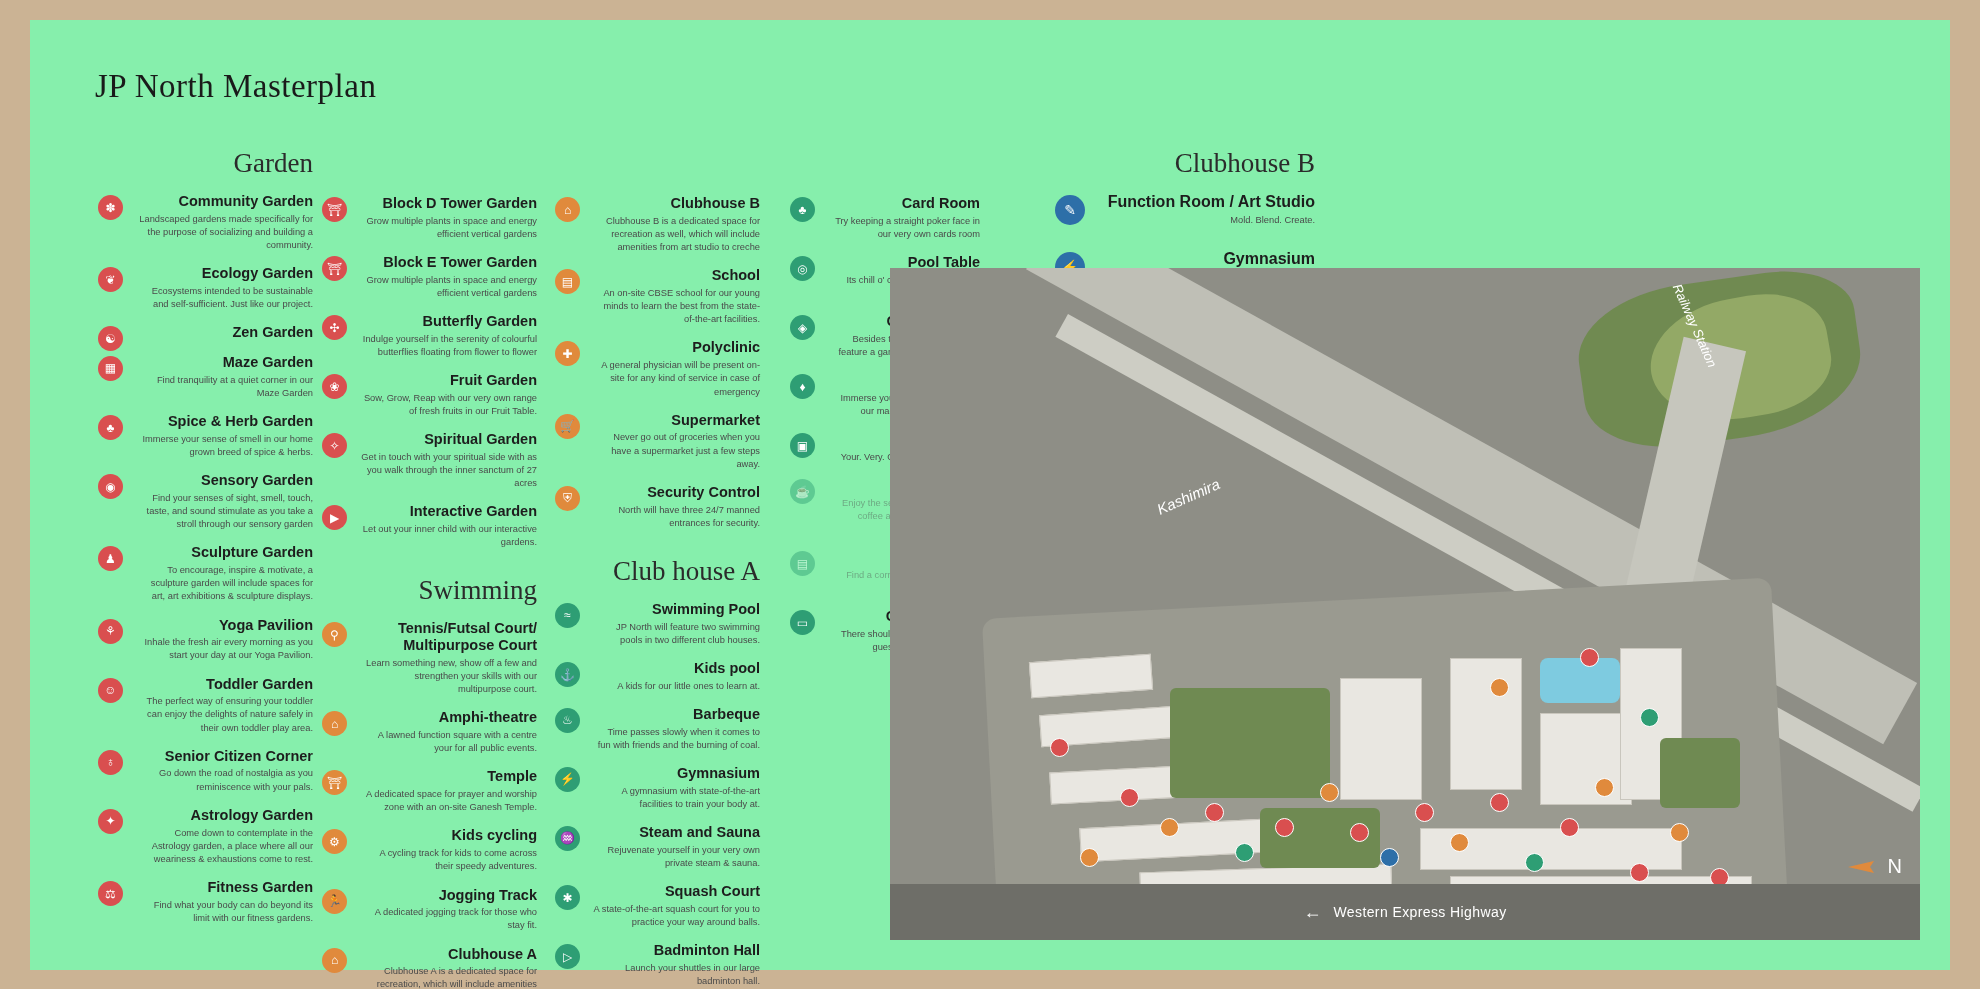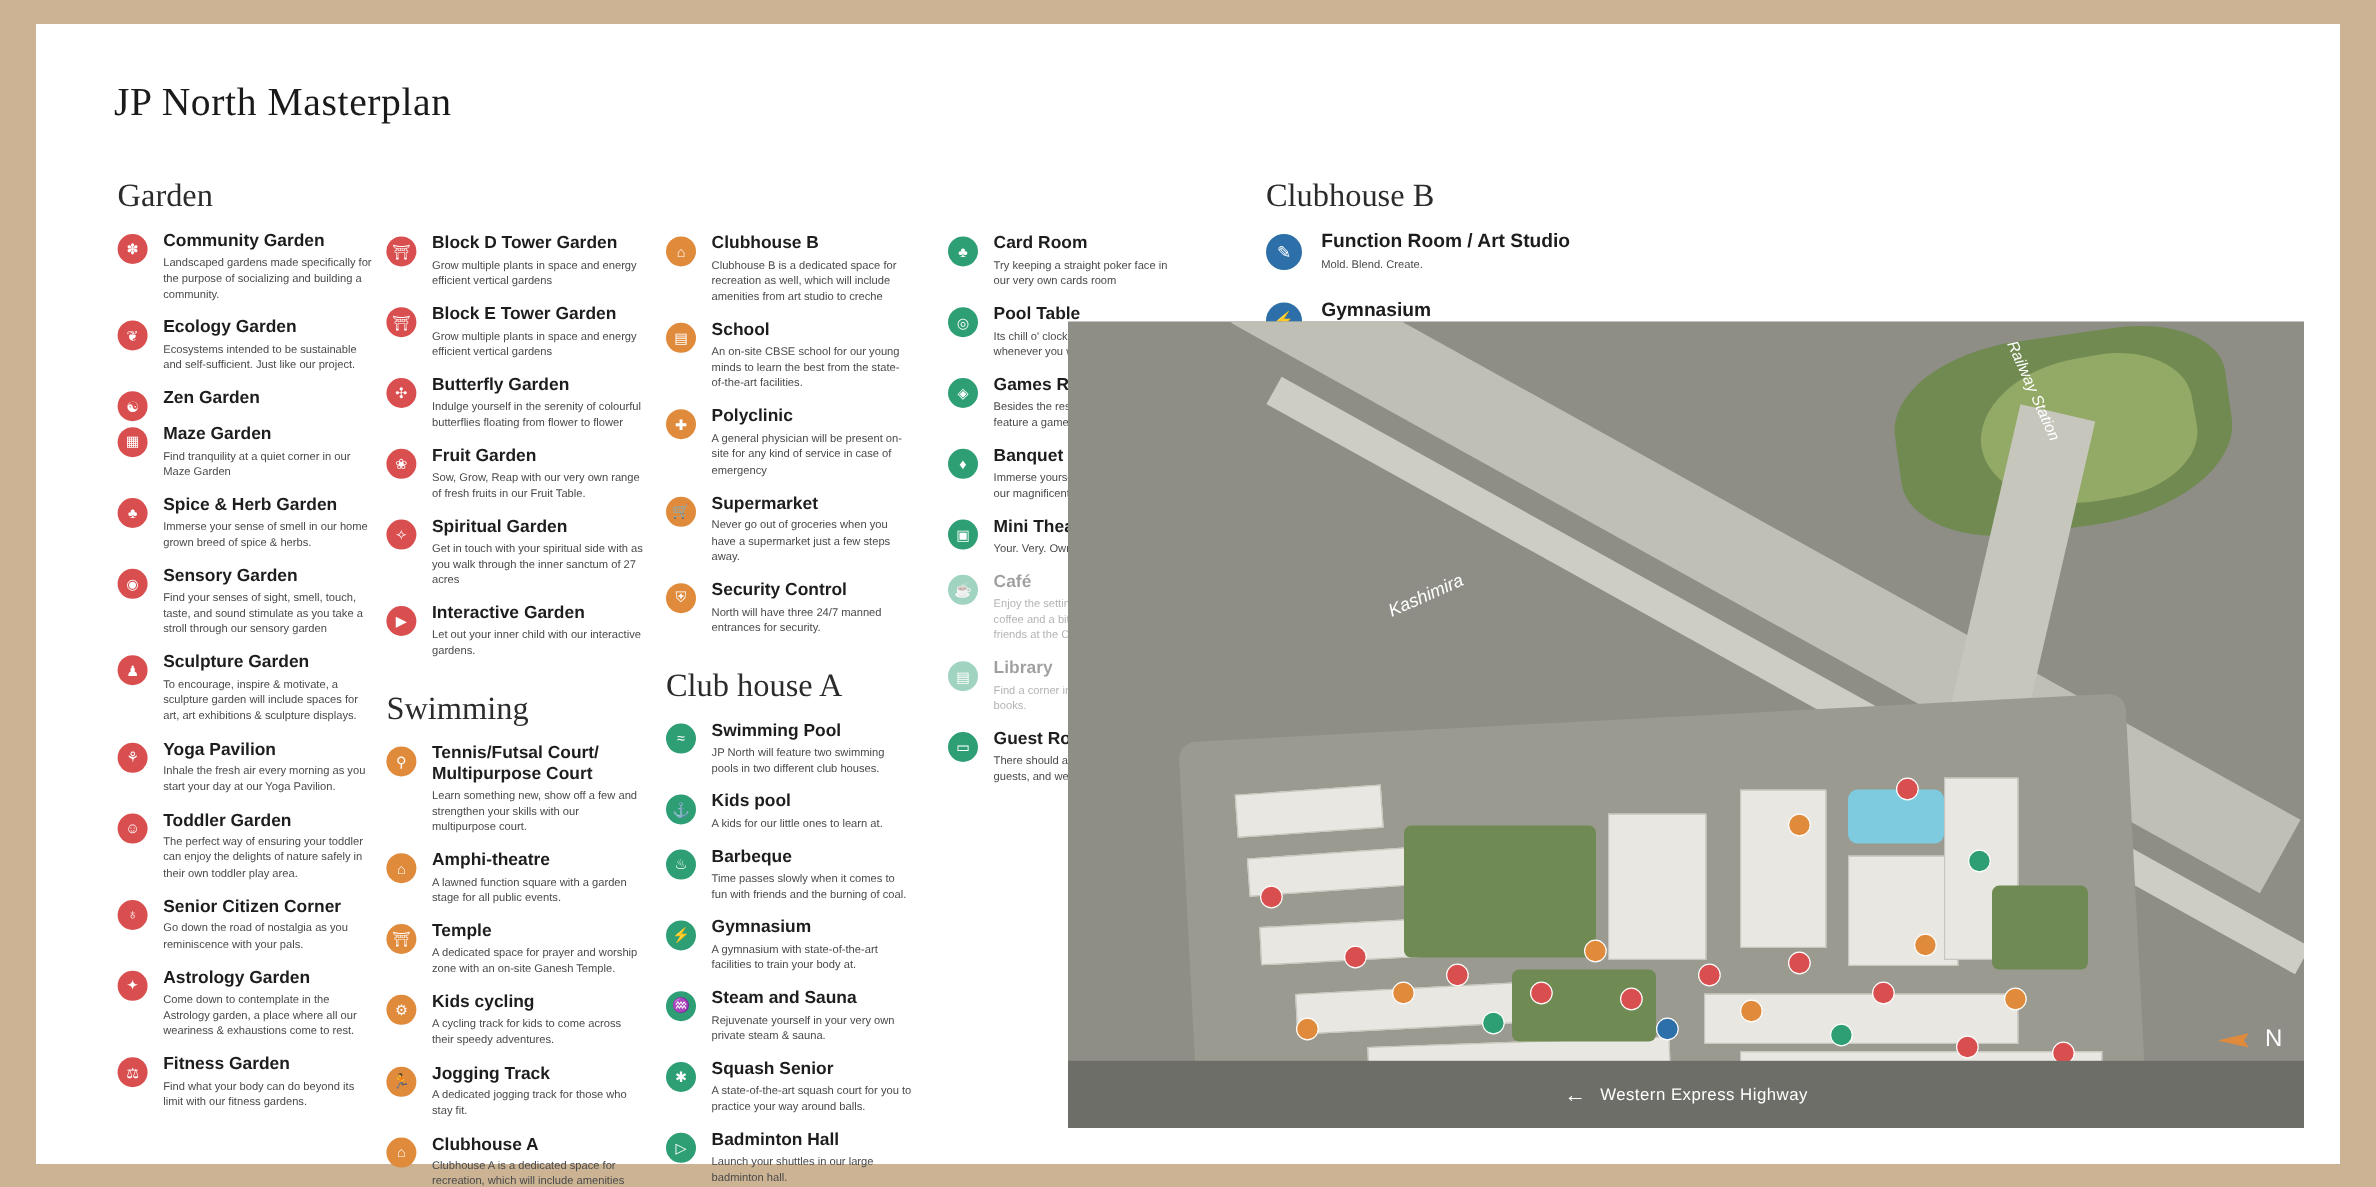--- a/index.html
+++ b/index.html
@@ -4,21 +4,22 @@
 <style>
   html,body{margin:0;padding:0;}
   body{
     width:1980px;height:989px;
     background:#cbb394;
     font-family:"Liberation Sans", sans-serif;
     overflow:hidden;
   }
   .page{
     position:absolute;left:30px;top:20px;width:1920px;height:950px;
-    background:#ffffff;
+    background:#86efac;
+    text-align:right;
   }
   .title{
     position:absolute;left:65px;top:48px;
     font-family:"Liberation Serif", serif;
     font-size:33px;letter-spacing:.5px;color:#1a1a1a;
   }
   .section-head{
     font-family:"Liberation Serif", serif;
     font-size:27px;color:#2b2b2b;font-weight:400;
     margin:0 0 14px 0;
@@ -217,21 +218,21 @@
       <div class="section-head">Swimming</div>
       <div id="amenities-list">
           <div class="item">
             <span class="ic" style="background: rgb(224, 138, 60);">⚲</span>
             <div class="nm">Tennis/Futsal Court/ Multipurpose Court</div>
             <div class="ds">Learn something new, show off a few and strengthen your skills with our multipurpose court.</div>
           </div>
           <div class="item">
             <span class="ic" style="background: rgb(224, 138, 60);">⌂</span>
             <div class="nm">Amphi-theatre</div>
-            <div class="ds">A lawned function square with a garden stage for all public events.</div>
+            <div class="ds">A lawned function square with a centre your for all public events.</div>
           </div>
           <div class="item">
             <span class="ic" style="background: rgb(224, 138, 60);">⛩</span>
             <div class="nm">Temple</div>
             <div class="ds">A dedicated space for prayer and worship zone with an on-site Ganesh Temple.</div>
           </div>
           <div class="item">
             <span class="ic" style="background: rgb(224, 138, 60);">⚙</span>
             <div class="nm">Kids cycling</div>
             <div class="ds">A cycling track for kids to come across their speedy adventures.</div>
@@ -301,21 +302,21 @@
             <div class="nm">Gymnasium</div>
             <div class="ds">A gymnasium with state-of-the-art facilities to train your body at.</div>
           </div>
           <div class="item">
             <span class="ic" style="background: rgb(46, 158, 116);">♒</span>
             <div class="nm">Steam and Sauna</div>
             <div class="ds">Rejuvenate yourself in your very own private steam &amp; sauna.</div>
           </div>
           <div class="item">
             <span class="ic" style="background: rgb(46, 158, 116);">✱</span>
-            <div class="nm">Squash Senior</div>
+            <div class="nm">Squash Court</div>
             <div class="ds">A state-of-the-art squash court for you to practice your way around balls.</div>
           </div>
           <div class="item">
             <span class="ic" style="background: rgb(46, 158, 116);">▷</span>
             <div class="nm">Badminton Hall</div>
             <div class="ds">Launch your shuttles in our large badminton hall.</div>
           </div>
         </div>
     </div>
   </div>

